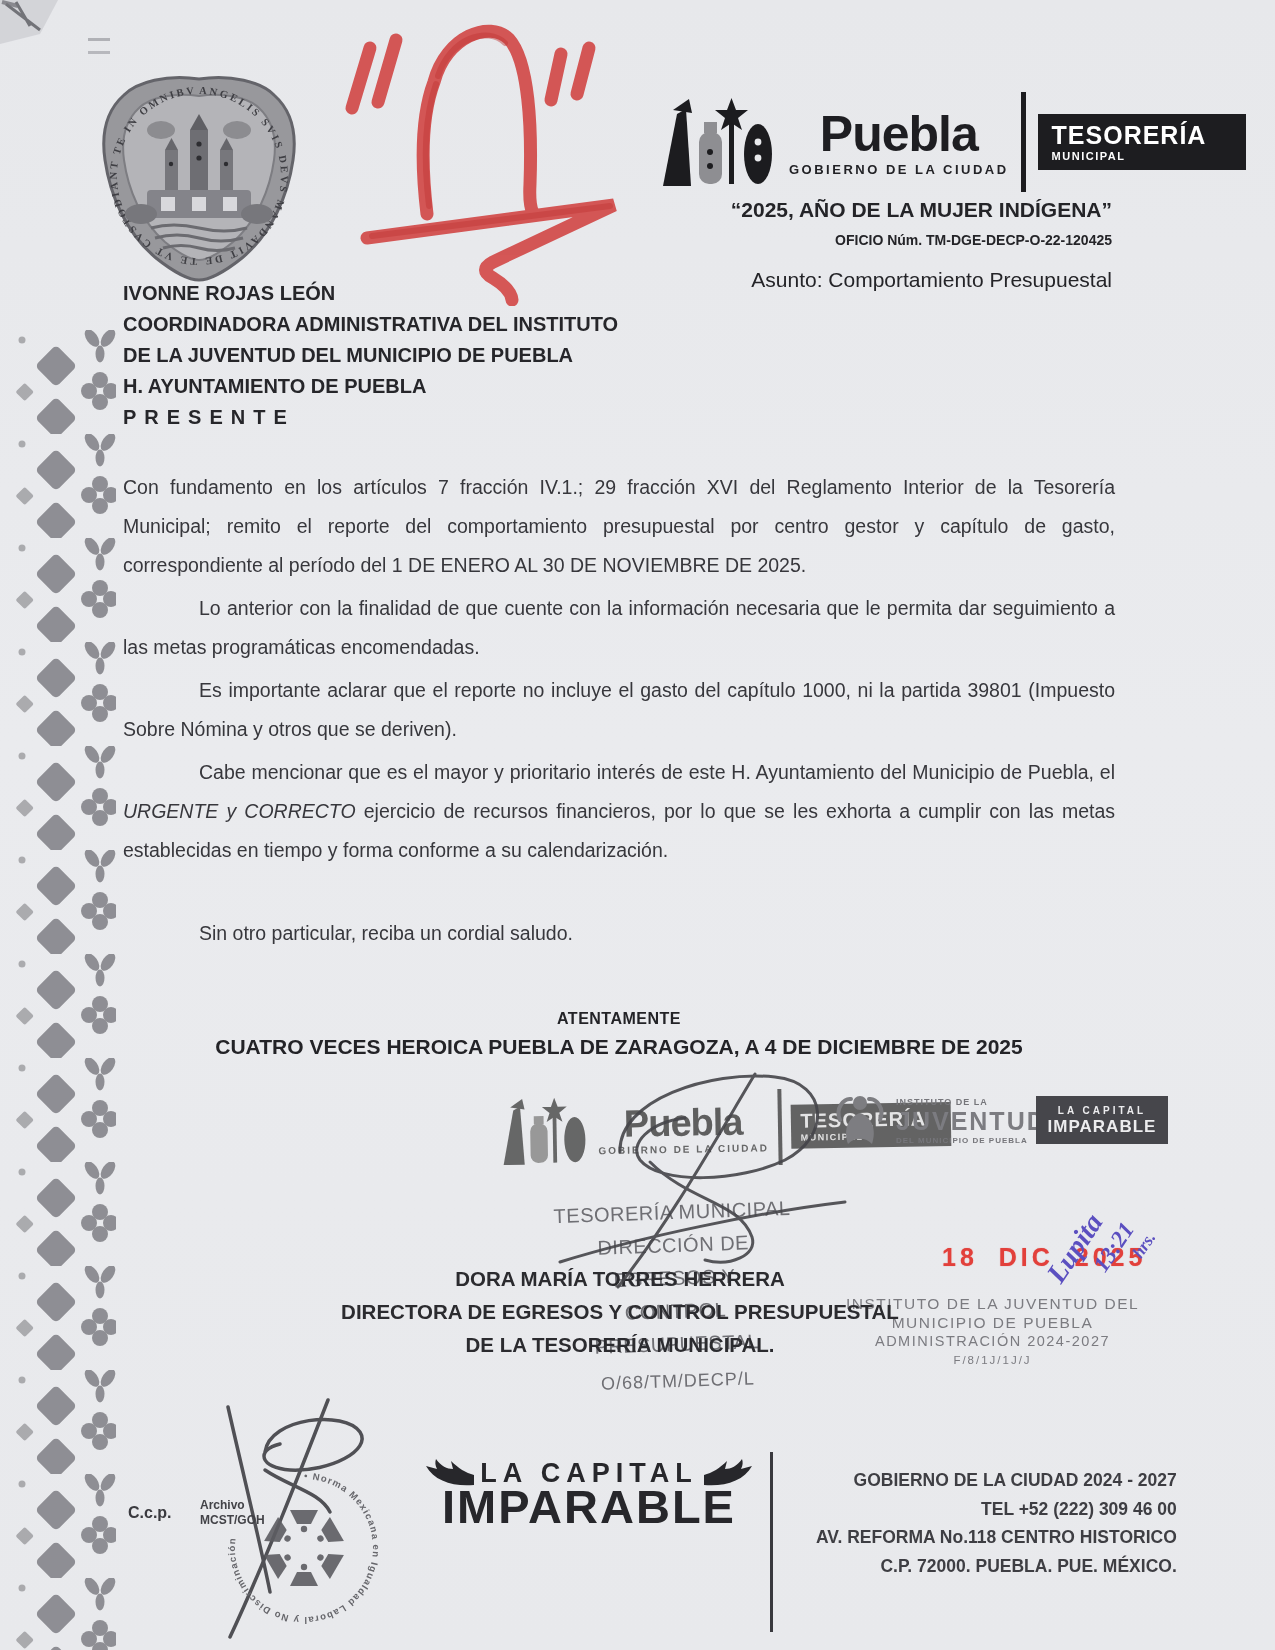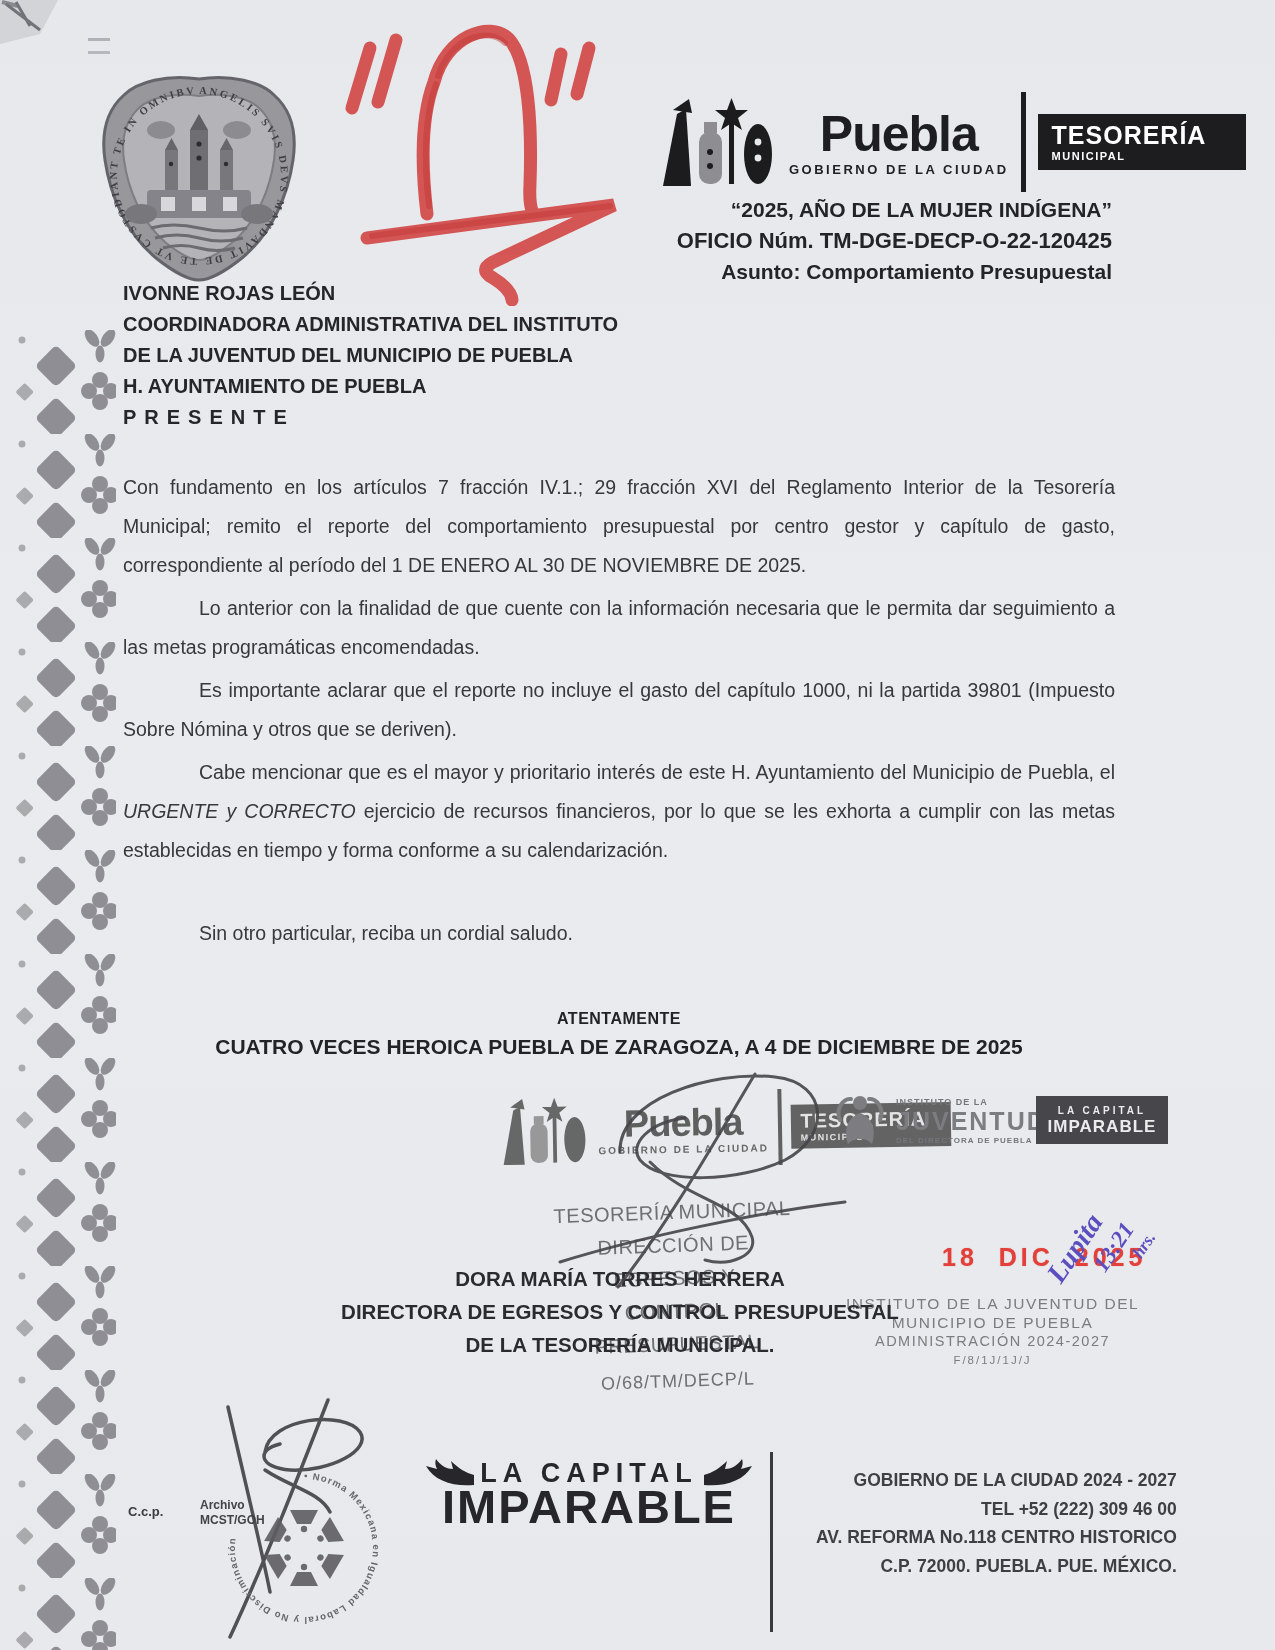--- a/index.html
+++ b/index.html
@@ -13,22 +13,22 @@
   .hdr-logo{left:655px;top:92px;display:flex;align-items:center;gap:12px;}
   .brand-col{display:flex;flex-direction:column;align-items:center;line-height:1;}
   .brand-name{font-size:50px;font-weight:bold;color:#1e1e22;letter-spacing:-1px;}
   .brand-tag{font-size:13px;font-weight:bold;color:#222226;letter-spacing:2.5px;margin-top:4px;}
   .brand-bar{width:5px;height:100px;background:#1c1c1f;}
   .dept-box{background:#1d1d20;color:#fff;padding:8px 14px;width:180px;}
   .dept-main{font-size:25px;font-weight:bold;letter-spacing:1px;line-height:1.05;}
   .dept-sub{font-size:11px;font-weight:bold;letter-spacing:1.5px;margin-top:1px;}
   .hdr-lines{right:163px;top:194px;text-align:right;line-height:31px;color:#242428;}
   .hdr-lines .l1{font-size:21px;font-weight:bold;}
-  .hdr-lines .l2{font-size:22px;font-weight:bold;}
-  .hdr-lines .l3{font-size:21px;font-weight:bold;}
+  .hdr-lines .l2{font-size:14px;font-weight:bold;}
+  .hdr-lines .l3{font-size:21px;font-weight:normal;margin-top:8px;}
   
   .recipient{left:123px;top:278px;font-weight:bold;font-size:20px;line-height:31px;color:#26262a;}
   .presente{letter-spacing:8px;}
   
   .bodytext{left:123px;top:468px;width:992px;font-size:19.5px;line-height:39px;color:#37373c;text-align:justify;}
   .bodytext p{margin:0 0 4px 0;}
   .bodytext p.ind{text-indent:76px;}
   .bodytext p.last{margin-top:44px;}
   .em{font-style:italic;}
   
@@ -62,21 +62,21 @@
   .blue-note{left:1042px;top:1272px;z-index:6;color:#5b4fc0;font-family:"Liberation Serif",serif;
              font-style:italic;transform:rotate(-56deg);transform-origin:0 0;line-height:1;}
   .blue-note .n1{font-size:28px;font-weight:bold;}
   .blue-note .n2{font-size:23px;margin:6px 0 0 34px;font-weight:bold;}
   .blue-note .n3{font-size:17px;margin:4px 0 0 66px;font-weight:bold;}
   .juv-stamp{left:835px;top:1294px;width:315px;text-align:center;color:#7b7b80;
              letter-spacing:1.5px;line-height:19px;font-size:15.5px;z-index:3;}
   .juv-stamp .s3{font-size:14.5px;}
   .juv-stamp .s4{font-size:11.5px;letter-spacing:2px;}
   
-  .ccp-label{left:128px;top:1504px;font-size:13px;font-weight:bold;color:#3a3a3f;}
+  .ccp-label{left:128px;top:1504px;font-size:16px;font-weight:bold;color:#3a3a3f;}
   .ccp-dest{left:200px;top:1498px;font-size:12px;font-weight:bold;color:#424247;line-height:15px;}
   .cap-big{left:405px;top:1458px;width:368px;text-align:center;color:#27272b;z-index:2;}
   .cap-big .row{display:flex;align-items:center;justify-content:center;gap:6px;}
   .cap-big .t1{font-size:27px;font-weight:bold;letter-spacing:6px;}
   .cap-big .t2{font-size:47px;font-weight:bold;letter-spacing:2px;margin-top:-6px;line-height:1;}
   .f-div{left:770px;top:1452px;width:3px;height:180px;background:#39393e;}
   .contact{left:816px;top:1466px;font-size:17.5px;font-weight:bold;line-height:28.5px;color:#3e3e43;text-align:right;}
   .smudge{left:88px;top:38px;width:22px;height:10px;border-top:3px solid #9a9aa0;border-bottom:3px solid #a4a4aa;opacity:.7;}
 </style>
 </head>
@@ -235,21 +235,21 @@
   <div class="abs juv-logo">
     <svg width="56" height="58" viewBox="0 0 56 58">
       <circle cx="28" cy="11" r="7" fill="#7d7d81"></circle>
       <path d="M28,21 C16,25 11,38 16,52 C22,45 34,45 40,52 C45,38 40,25 28,21 Z" fill="#7d7d81"></path>
       <path d="M8,28 C3,16 12,6 19,7" stroke="#7d7d81" stroke-width="4" fill="none" stroke-linecap="round"></path>
       <path d="M48,28 C53,16 44,6 37,7" stroke="#7d7d81" stroke-width="4" fill="none" stroke-linecap="round"></path>
     </svg>
     <div class="juv-col">
       <div class="juv-top">INSTITUTO DE LA</div>
       <div class="juv-main">JUVENTUD</div>
-      <div class="juv-sub">DEL DIRECTORA DE PUEBLA</div>
+      <div class="juv-sub">DEL MUNICIPIO DE PUEBLA</div>
     </div>
   </div>
 
   <div class="abs cap-badge">
     <div class="b1">LA CAPITAL</div>
     <div class="b2">IMPARABLE</div>
   </div>
 
   <div class="abs date-stamp">18 DIC 2025</div>
 

